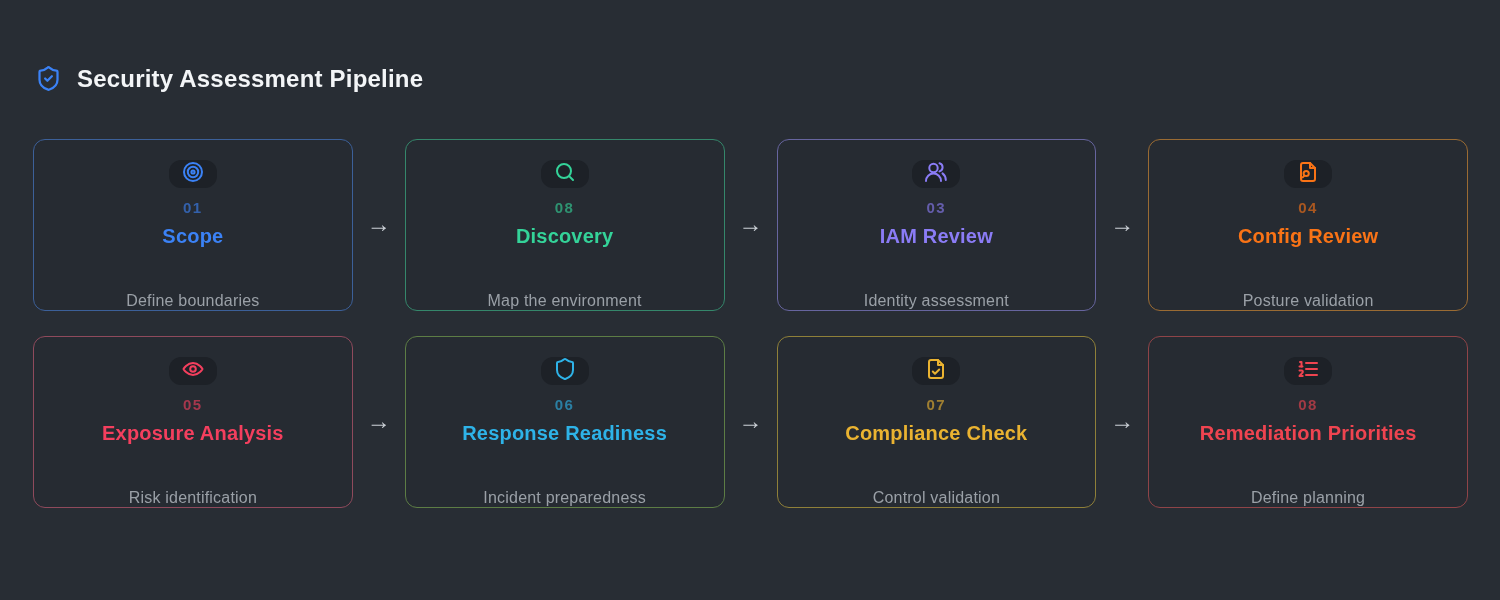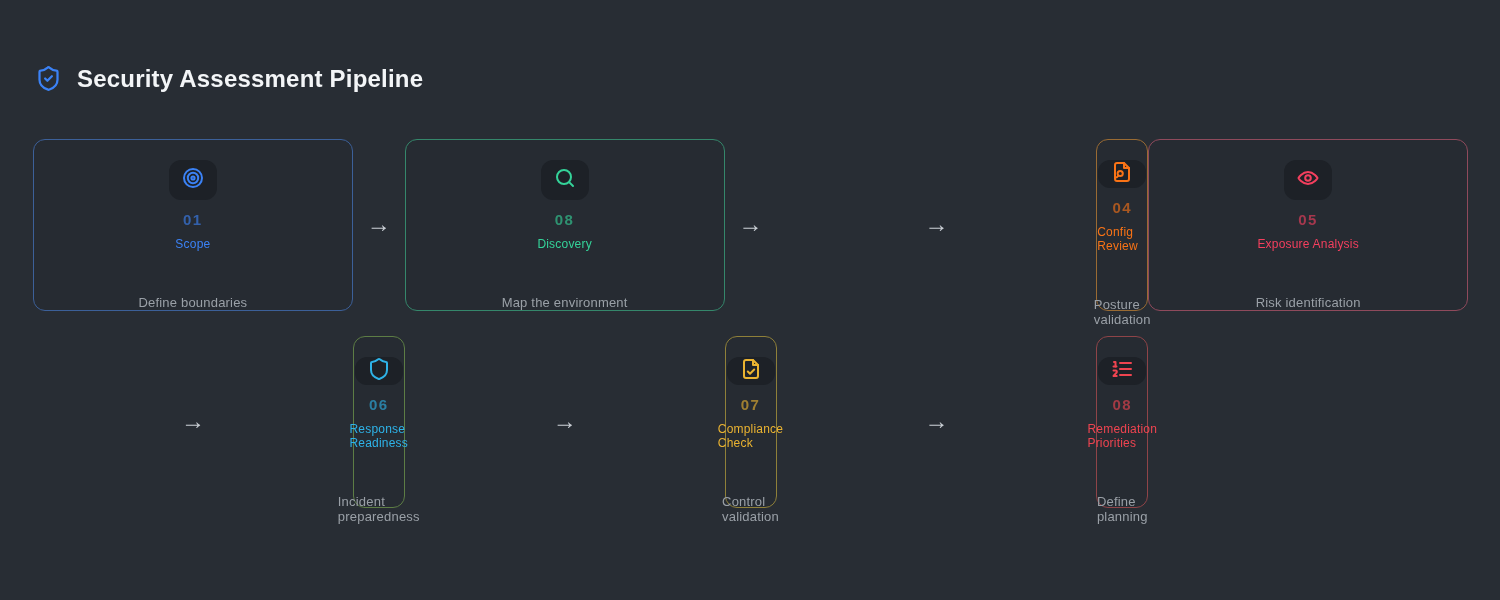--- a/index.html
+++ b/index.html
@@ -42,26 +42,26 @@
     display:flex; align-items:center; justify-content:center;
     margin-bottom:11px;
   }
   .iconbox svg { width:24px; height:24px; stroke:var(--accent); }
   .num {
     font-size:15px; font-weight:bold; letter-spacing:1.5px;
     color:var(--accent); opacity:0.62;
     margin-bottom:9px;
   }
   .title {
-    font-size:12px; font-weight:normal; letter-spacing:0.2px;
+    font-size:20px; font-weight:bold; letter-spacing:0.2px;
     color:var(--accent);
     margin-bottom:9px;
   }
   .subtitle {
-    font-size:13px; color:#9aa0a7; letter-spacing:0.2px;margin-top:35px;
+    font-size:16px; color:#9aa0a7; letter-spacing:0.2px;margin-top:35px;
   }
 
   .arrow {
     display:flex; align-items:center; justify-content:center;
     color:#c9ced4; font-size:24px; line-height:1;
     padding-bottom:2px;
   }
 </style>
 </head>
 <body>
@@ -97,20 +97,33 @@
         <span class="icon"><svg viewBox="0 0 24 24" fill="none" stroke-width="2" stroke="currentColor" style="stroke:var(--accent)" stroke-linecap="round" stroke-linejoin="round" width="24" height="24">
               <circle cx="11" cy="11" r="7"></circle>
               <path d="m20 20-3.6-3.6"></path>
             </svg></span>
       </div>
       <div class="num">08</div>
       <div class="title">Discovery</div>
       <div class="subtitle">Map the environment</div>
     </div>
       <div class="arrow" style="color: rgb(201, 206, 212);">→</div>
+      <div class="card" style="--accent: #8b7cf6; --border: #67659f;">
+      <div class="iconbox">
+        <span class="icon"><svg viewBox="0 0 24 24" fill="none" stroke-width="2" stroke="currentColor" style="stroke:var(--accent)" stroke-linecap="round" stroke-linejoin="round" width="24" height="24">
+              <circle cx="9.5" cy="8" r="4.2"></circle>
+              <path d="M17 21a7.5 7.5 0 0 0-15 0"></path>
+              <path d="M15.5 3.3a4.2 4.2 0 0 1 0 8.1"></path>
+              <path d="M21.8 20c0-2.8-1.6-5.3-3.3-6.6"></path>
+            </svg></span>
+      </div>
+      <div class="num">03</div>
+      <div class="title">IAM Review</div>
+      <div class="subtitle">Identity assessment</div>
+    </div>
       <div class="arrow" style="color: rgb(201, 206, 212);">→</div>
       <div class="card" style="--accent: #f97316; --border: #9a6b33;">
       <div class="iconbox">
         <span class="icon"><svg viewBox="0 0 24 24" fill="none" stroke-width="2" stroke="currentColor" style="stroke:var(--accent)" stroke-linecap="round" stroke-linejoin="round" width="24" height="24">
               <path d="M14 3H7a2 2 0 0 0-2 2v14a2 2 0 0 0 2 2h10a2 2 0 0 0 2-2V8z"></path>
               <path d="M14 3v5h5"></path>
               <circle cx="10.2" cy="13.5" r="2.6"></circle>
               <path d="m8.3 15.8-1.6 1.6"></path>
             </svg></span>
       </div>

